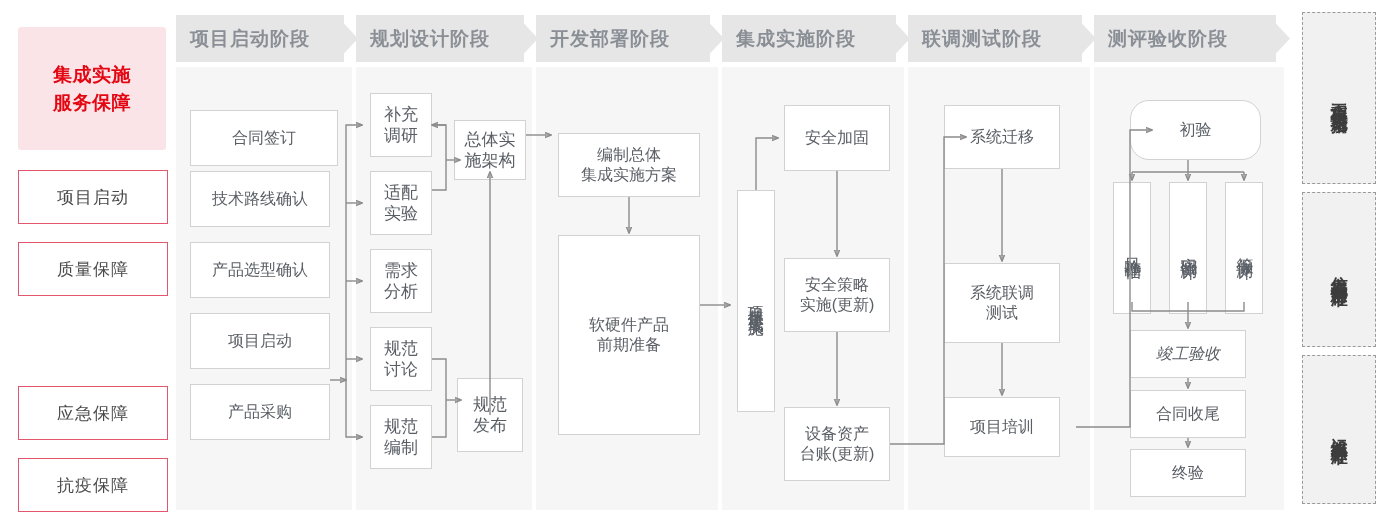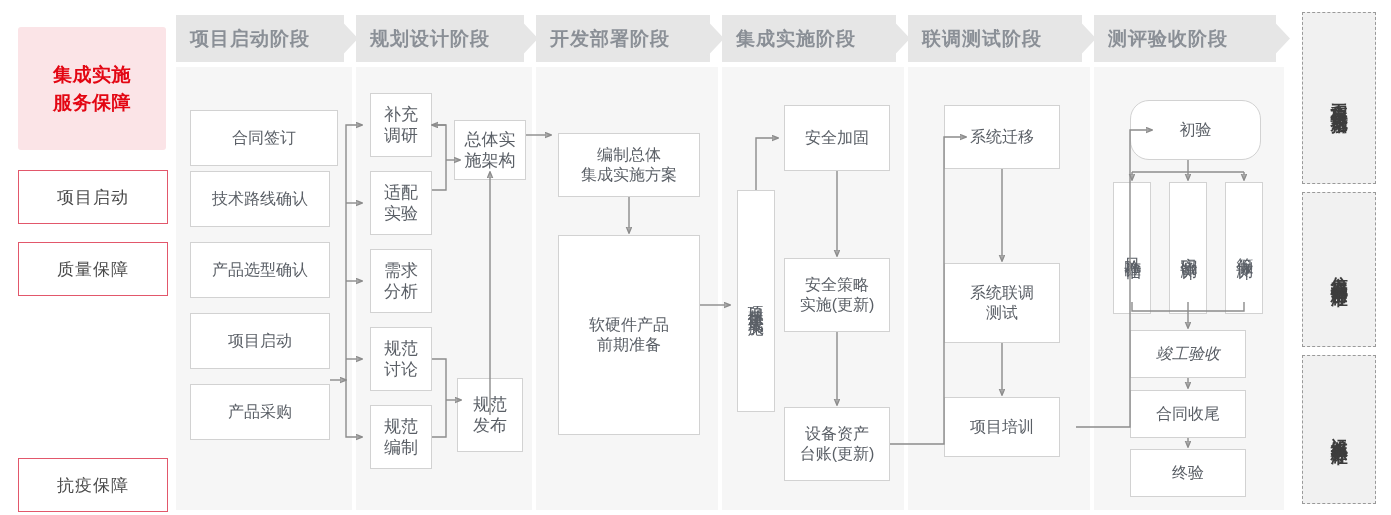--- a/index.html
+++ b/index.html
@@ -93,20 +93,23 @@
         <div>服务保障</div>
       </div>
     </div>
 
     <div class="guar-box" style="top:143px">
       <span class="txt">项目启动</span>
     </div>
     <div class="guar-box" style="top:215px">
       <span class="txt">质量保障</span>
     </div>
+    <div class="guar-box" style="top:359px">
+      <span class="txt">应急保障</span>
+    </div>
     <div class="guar-box" style="top:431px">
       <span class="txt">抗疫保障</span>
     </div>
   </div>
 
   <div class="phase-col" style="left:176px;width:176px;">
     <div class="phase-head" style="width:168px">
       <span class="hl">项目启动阶段</span>
     </div>
     <div class="chev" style="left:160px"></div>

